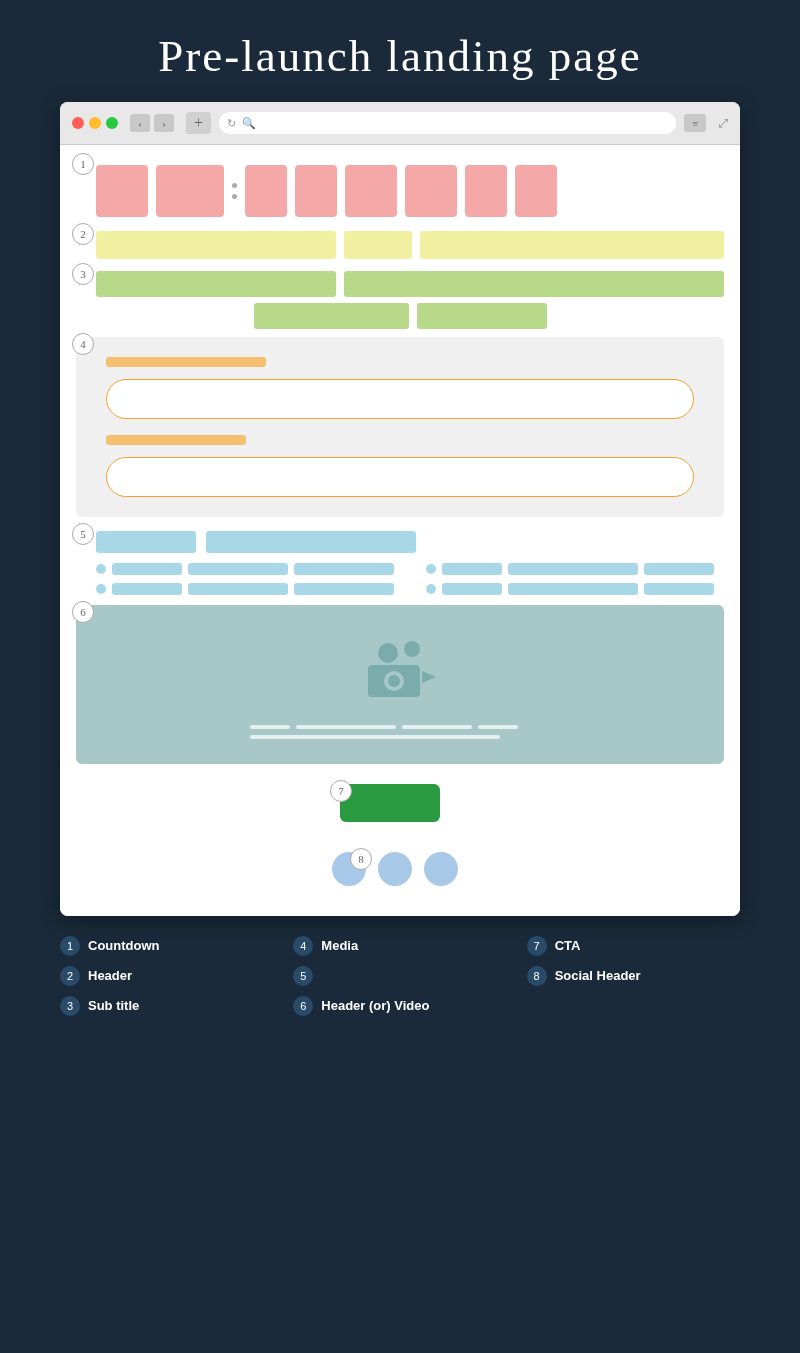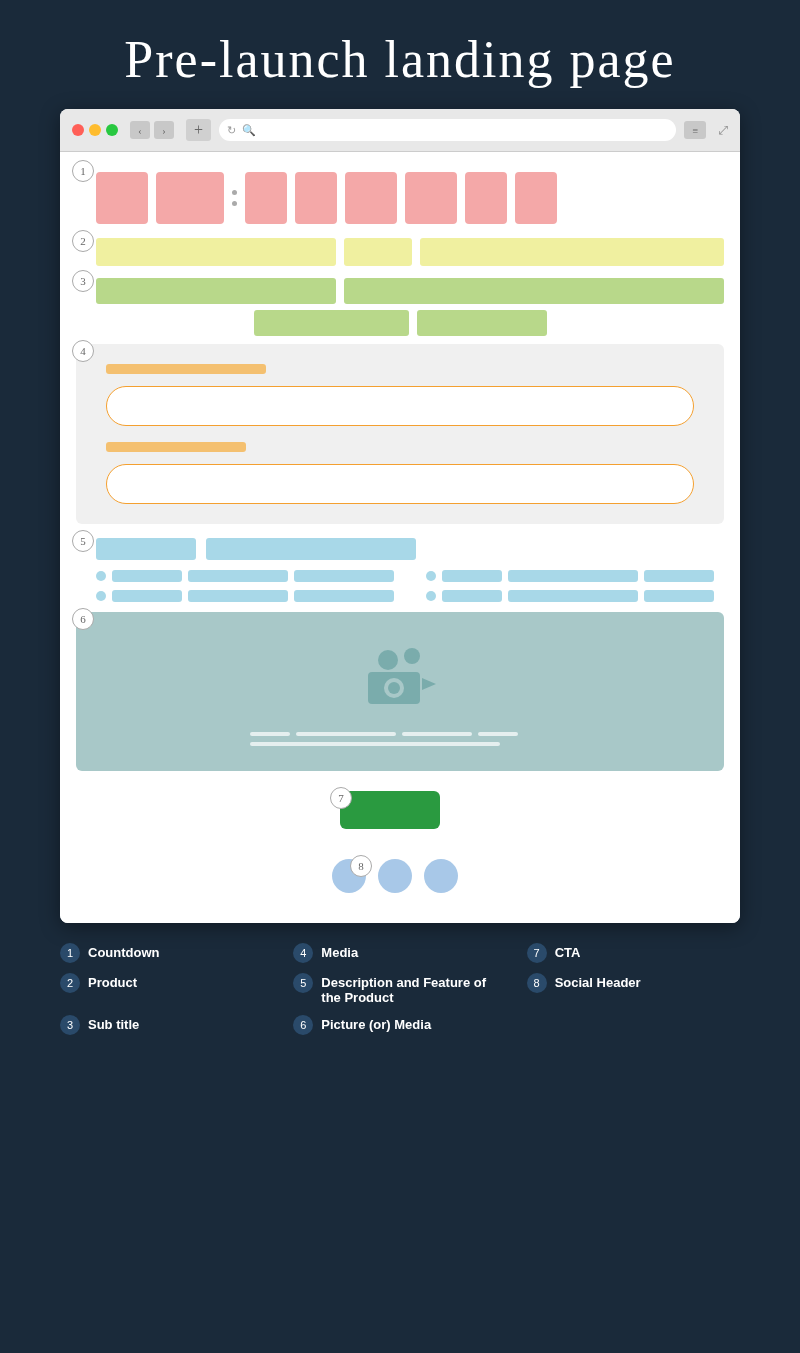--- a/index.html
+++ b/index.html
@@ -9,21 +9,21 @@
       width: 800px;
       min-height: 1353px;
       display: flex;
       flex-direction: column;
       align-items: center;
       padding: 30px 0 40px 0;
     }
 
     .page-title {
       color: #ffffff;
-      font-size: 52px;
+      font-size: 45px;
       font-weight: 300;
       letter-spacing: 2px;
       margin-bottom: 20px;
       font-family: 'Georgia', serif;
     }
 
     
     .browser-window {
       background: #ffffff;
       border-radius: 8px;
@@ -615,40 +615,37 @@
   </div>
   <div class="legend-item">
     <div class="legend-num">7</div>
     <div class="legend-text">
       <strong>CTA</strong>
     </div>
   </div>
   <div class="legend-item">
     <div class="legend-num">2</div>
     <div class="legend-text">
-      <strong>Product</strong>
+      <strong>Header</strong>
     </div>
   </div>
   <div class="legend-item">
     <div class="legend-num">5</div>
-    <div class="legend-text">
-      <strong>Description and Feature of the Product</strong>
-    </div>
   </div>
   <div class="legend-item">
     <div class="legend-num">8</div>
     <div class="legend-text">
       <strong>Social Header</strong>
     </div>
   </div>
   <div class="legend-item">
     <div class="legend-num">3</div>
     <div class="legend-text">
       <strong>Sub title</strong>
     </div>
   </div>
   <div class="legend-item">
     <div class="legend-num">6</div>
     <div class="legend-text">
-      <strong>Picture (or) Media</strong>
+      <strong>Header (or) Video</strong>
     </div>
   </div>
 </div>
 
 </body></html>

